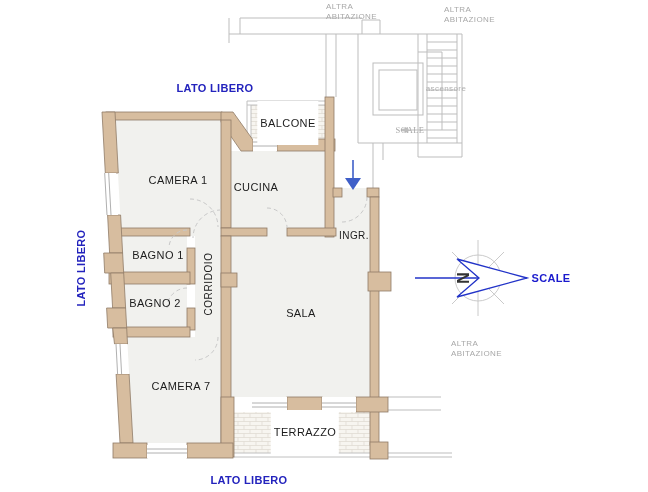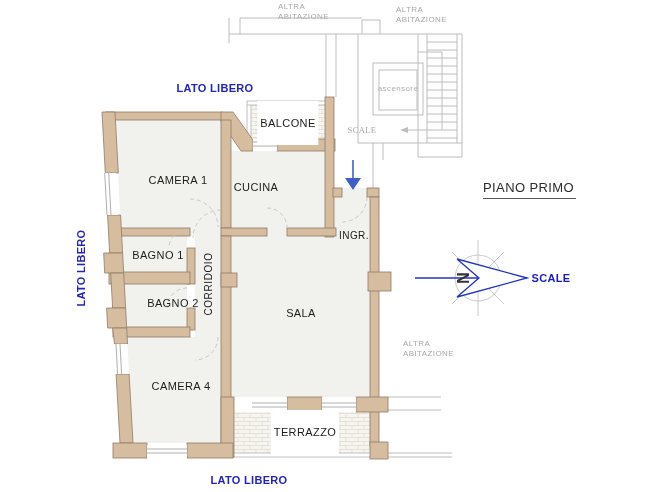--- a/index.html
+++ b/index.html
@@ -15,21 +15,21 @@
   .lbl.rot{transform:translate(-50%,-50%) rotate(-90deg);}
   .lbl.onhatch{background:#fff;padding:16px 3px;}
   .lbl.small10{font-size:10px;}
   .blue{
     position:absolute;transform:translate(-50%,-50%);
     color:#2323bd;font-weight:bold;font-size:11px;letter-spacing:.3px;white-space:nowrap;
   }
   .blue.rot{transform:translate(-50%,-50%) rotate(-90deg);}
   .gray{
     position:absolute;color:#a8a8a8;font-size:8px;line-height:9.5px;
-    letter-spacing:.4px;white-space:nowrap;
+    letter-spacing:.4px;white-space:nowrap;margin-left:48px;
   }
   .gray.center{transform:translate(-50%,-50%);}
   .pp{
     position:absolute;left:483px;top:180px;color:#2b2b2b;font-size:13px;
     letter-spacing:.4px;border-bottom:1px solid #555;padding:0 2px 3px 0;white-space:nowrap;
   }
 </style>
 </head>
 <body>
 
@@ -174,26 +174,25 @@
   <div>ABITAZIONE</div>
 </div>
 <div class="gray center" style="left:362px;top:131px;font-size:8.5px;font-family:Liberation Serif, serif;">SCALE</div>
 <div class="gray center" style="left:398px;top:89px;color:#b0b0b0;">ascensore</div>
 
 <div class="blue" style="left:215px;top:88px;">LATO LIBERO</div>
 <div class="blue rot" style="left:81px;top:268px;">LATO LIBERO</div>
 <div class="blue" style="left:249px;top:480px;">LATO LIBERO</div>
 <div class="blue" style="left:551px;top:278px;color:#1a1acd;">SCALE</div>
 
-<div class="pp">PIANO PRIMO</div>
 
 <div class="lbl" style="left:169px;top:180px;margin-left:9px;">CAMERA 1</div>
 <div class="lbl" style="left:256px;top:187px;">CUCINA</div>
 <div class="lbl onhatch" style="left:288px;top:123px;">BALCONE</div>
 <div class="lbl" style="left:150px;top:255px;padding-left:16px;">BAGNO 1</div>
-<div class="lbl" style="left:173px;top:303px;text-align:center;">BAGNO 2</div>
+<div class="lbl" style="left:155px;top:303px;text-align:center;">BAGNO 2</div>
 <div class="lbl rot small10" style="left:208px;top:284px;letter-spacing:.6px;">CORRIDOIO</div>
 <div class="lbl" style="left:301px;top:313px;">SALA</div>
-<div class="lbl" style="left:181px;top:386px;">CAMERA 4</div>
+<div class="lbl" style="left:181px;top:386px;">CAMERA 7</div>
 <div class="lbl onhatch" style="left:305px;top:432px;">TERRAZZO</div>
 <div class="lbl small10" style="left:354px;top:235px;">INGR.</div>
 
 </div>
 
 </body></html>

